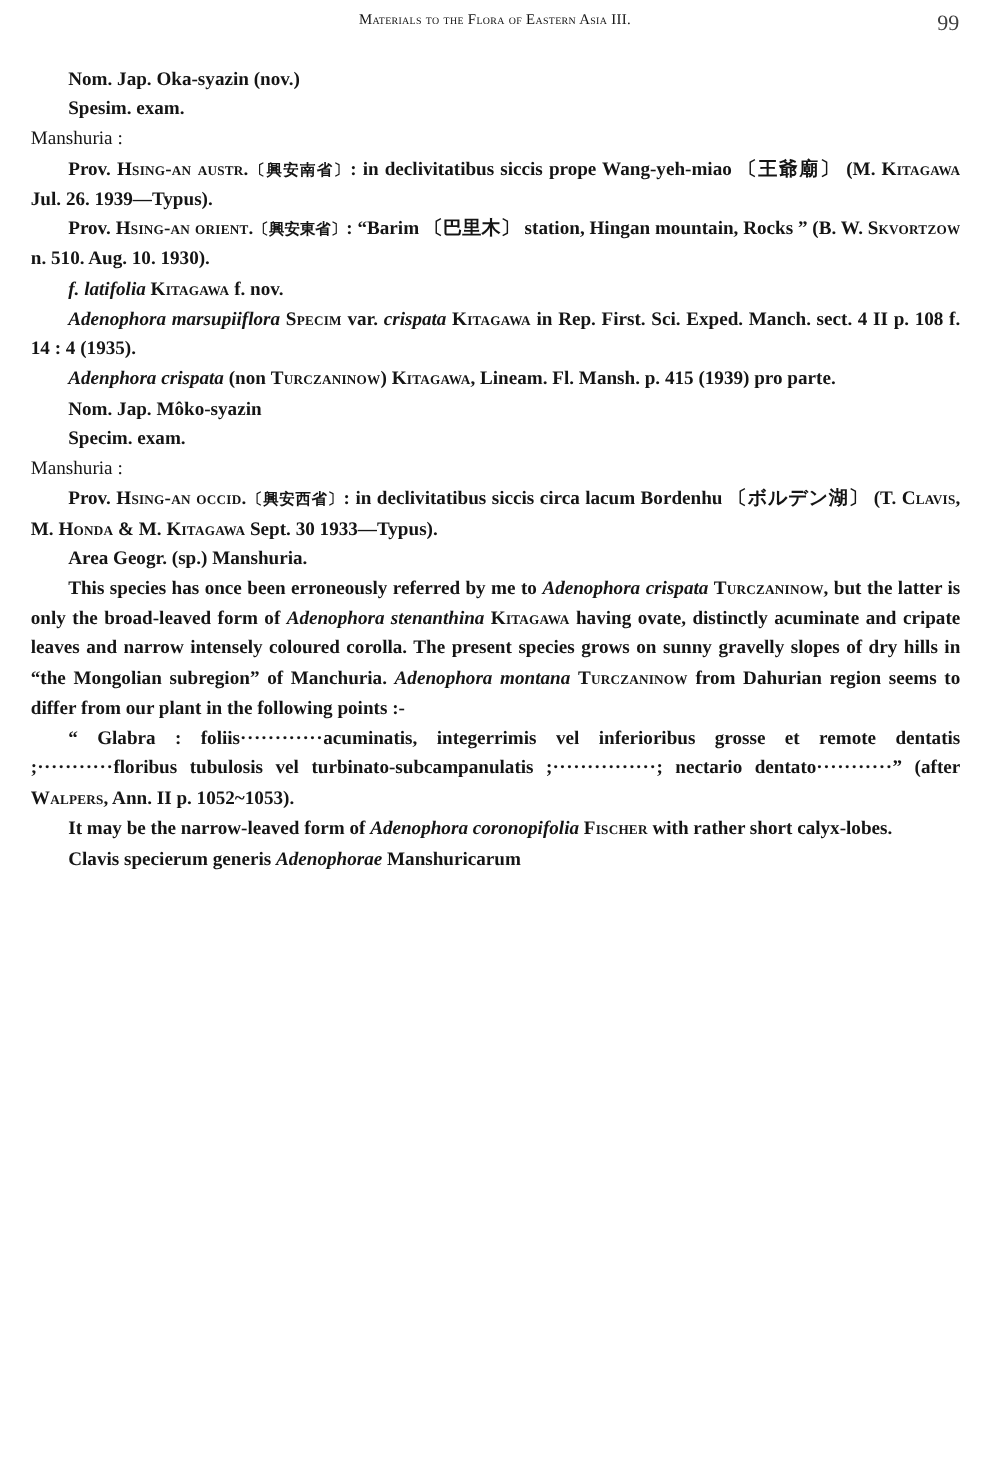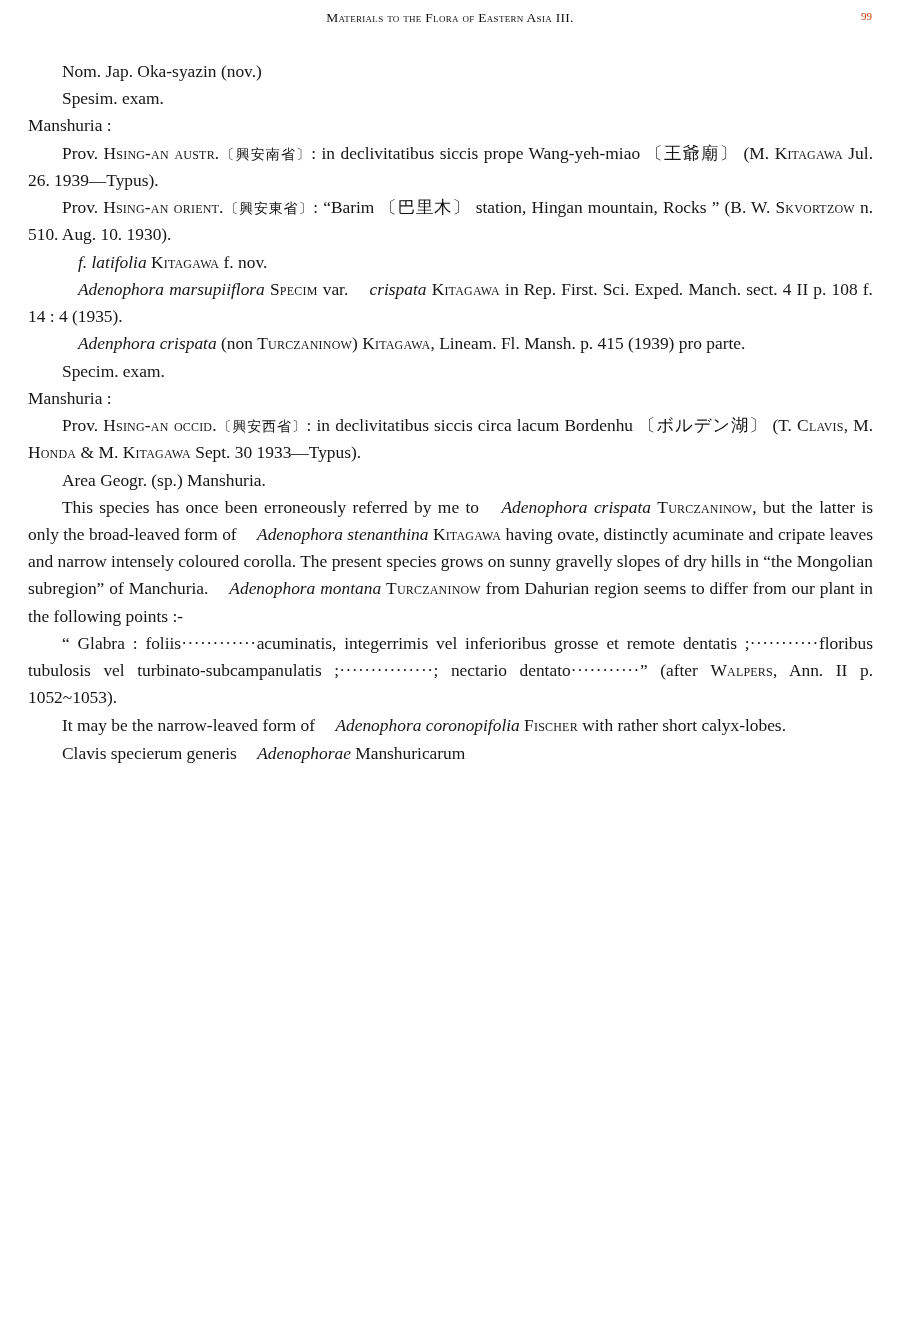--- a/index.html
+++ b/index.html
@@ -36,45 +36,45 @@
     text-align: center;
     font-size: 13.5px;
     font-variant: small-caps;
     letter-spacing: 0.3px;
     color: #111;
   }
   .page-number {
     position: absolute;
     right: 28px;
     top: 0;
-    font-size: 11px;
-    color: #c2410c;
+    font-size: 20px;
+    color: #404040;
   }
   .body-text {
     position: absolute;
     top: 58px;
     left: 28px;
     width: 845px;
     font-size: 17.4px;
     line-height: 1.565;
     text-align: justify;
     color: #151515;
   }
   p {
     margin: 0;
     padding: 0;
   }
   .p-block { margin-bottom: 0px; }
-  .indent { text-indent: 34px; }
+  .indent { text-indent: 34px; font-weight: bold; }
   .noindent { text-indent: 0; }
   .sc {
     font-variant: small-caps;
     letter-spacing: 0.2px;
   }
-  em, .it { font-style: italic; margin-left: 16px; }
+  em, .it { font-style: italic; }
   .jp {
     font-family: "DejaVu Sans", sans-serif;
     font-size: 14px;
   }
   .dots { letter-spacing: 0.5px; }
   .spaceabove { margin-top: 1px; }
 </style>
 </head>
 <body>
 
@@ -98,20 +98,21 @@
 
     <p class="p-block indent"><span>Prov. </span><span class="sc">Hsing-an orient.</span><span class="jp">〔興安東省〕</span><span>: “Barim 〔巴里木〕 station, Hingan mountain, Rocks ” (B. W. </span><span class="sc">Skvortzow</span><span> n. 510. Aug. 10. 1930).</span></p>
 
     <p class="p-block indent"><span class="it">f. latifolia</span><span>&nbsp;</span><span class="sc">Kitagawa</span><span>&nbsp;</span><span>f. nov.</span></p>
 
     <p class="p-block indent"><span class="it">Adenophora marsupiiflora</span><span>&nbsp;</span><span class="sc">Specim</span><span>&nbsp;</span><span>var. </span><span class="it">crispata</span><span>&nbsp;</span><span class="sc">Kitagawa</span><span>&nbsp;</span><span>in Rep. First. Sci. Exped. Manch. sect. 4 II p. 108 f. 14 : 4 (1935).</span></p>
 
     <p class="p-block indent"><span class="it">Adenphora crispata</span><span>&nbsp;</span><span>(non </span><span class="sc">Turczaninow</span><span>) </span><span class="sc">Kitagawa</span><span>, Lineam. Fl. Mansh. p. 415 (1939) pro parte.</span></p>
 
 
+    <p class="p-block indent">Nom. Jap. Môko-syazin</p>
 
     <p class="p-block indent">Specim. exam.</p>
 
     <p class="p-block noindent">Manshuria :</p>
 
     <p class="p-block indent"><span>Prov. </span><span class="sc">Hsing-an occid.</span><span class="jp">〔興安西省〕</span><span>: in declivitatibus siccis circa lacum Bordenhu 〔ボルデン湖〕 (T. </span><span class="sc">Clavis</span><span>, M. </span><span class="sc">Honda</span><span> &amp; M. </span><span class="sc">Kitagawa</span><span> Sept. 30 1933—Typus).</span></p>
 
     <p class="p-block indent">Area Geogr. (sp.) Manshuria.</p>
 
     <p class="p-block indent"><span>This species has once been erroneously referred by me to </span><span class="it">Adenophora crispata</span><span>&nbsp;</span><span class="sc">Turczaninow</span><span>, but the latter is only the broad-leaved form of </span><span class="it">Adenophora stenanthina</span><span>&nbsp;</span><span class="sc">Kitagawa</span><span> having ovate, distinctly acuminate and cripate leaves and narrow intensely coloured corolla. The present species grows on sunny gravelly slopes of dry hills in “the Mongolian subregion” of Manchuria. </span><span class="it">Adenophora montana</span><span>&nbsp;</span><span class="sc">Turczaninow</span><span> from Dahurian region seems to differ from our plant in the following points :-</span></p>

